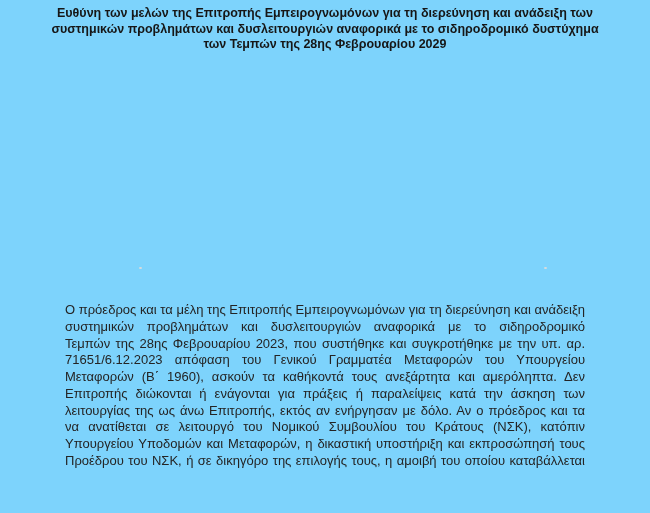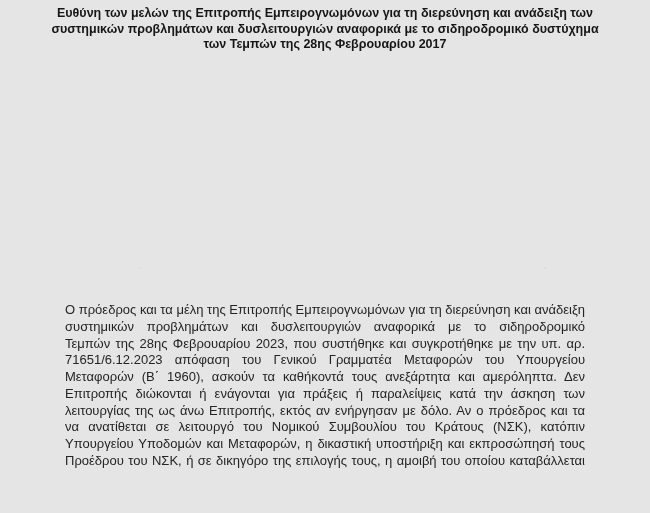--- a/index.html
+++ b/index.html
@@ -4,21 +4,21 @@
 <style>
   html, body {
     margin: 0;
     padding: 0;
     background: #ffffff;
   }
   .page {
     position: relative;
     width: 650px;
     height: 513px;
-    background: #e5e5e5;
+    background: #7dd3fc;
     overflow: hidden;
     font-family: "Liberation Sans", "DejaVu Sans", sans-serif;
     color: #212121;
   }
   
   .top-fragment {
     position: absolute;
     top: 0; left: 0; right: 0;
     height: 4px;
     overflow: hidden;
@@ -77,21 +77,21 @@
 
 <div class="page">
 
   <div class="top-fragment">
     <span class="clipped">Άρθρο 8</span>
   </div>
 
   <div class="heading">
     <div class="heading-line">Ευθύνη των μελών της Επιτροπής Εμπειρογνωμόνων για τη διερεύνηση και ανάδειξη των</div>
     <div class="heading-line">συστημικών προβλημάτων και δυσλειτουργιών αναφορικά με το σιδηροδρομικό δυστύχημα</div>
-    <div class="heading-line">των Τεμπών της 28ης Φεβρουαρίου 2017</div>
+    <div class="heading-line">των Τεμπών της 28ης Φεβρουαρίου 2029</div>
   </div>
 
   <div class="artifact-dot left"></div>
   <div class="artifact-dot right"></div>
 
   <div class="body-block" id="body-block">
       <div class="body-line">Ο πρόεδρος και τα μέλη της Επιτροπής Εμπειρογνωμόνων για τη διερεύνηση και ανάδειξη των</div>
       <div class="body-line">συστημικών προβλημάτων και δυσλειτουργιών αναφορικά με το σιδηροδρομικό δυστύχημα των</div>
       <div class="body-line">Τεμπών της 28ης Φεβρουαρίου 2023, που συστήθηκε και συγκροτήθηκε με την υπ. αρ.</div>
       <div class="body-line">71651/6.12.2023 απόφαση του Γενικού Γραμματέα Μεταφορών του Υπουργείου Υποδομών και</div>

